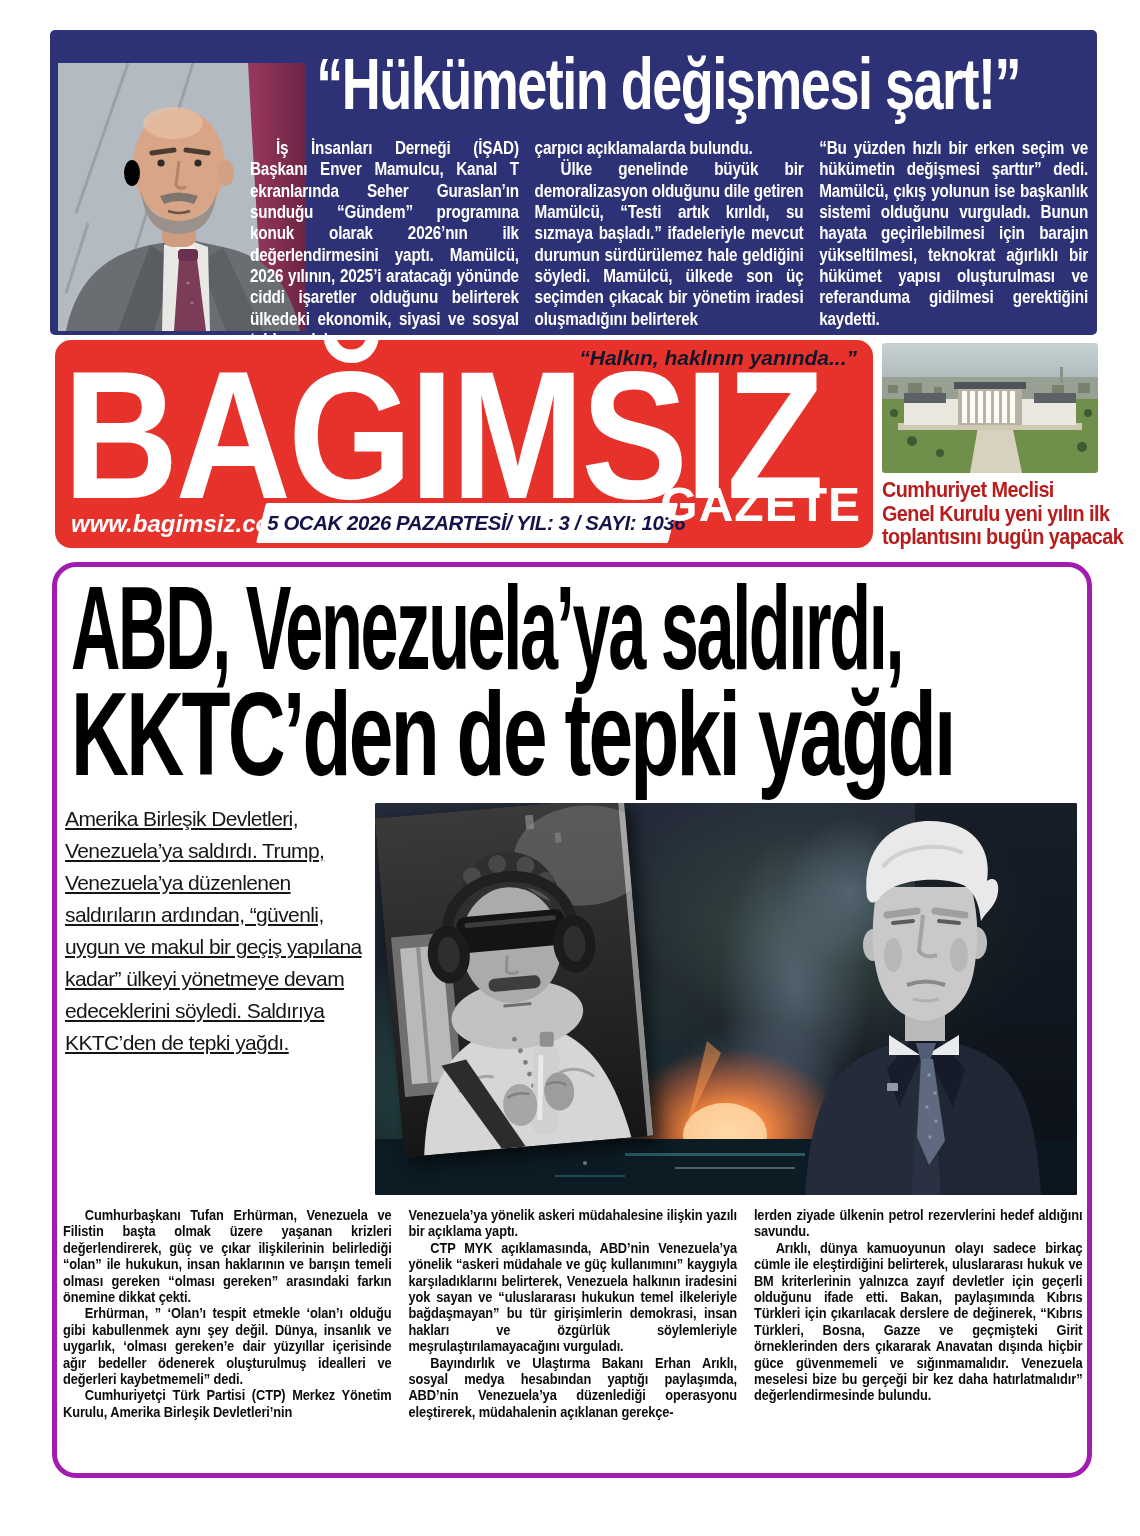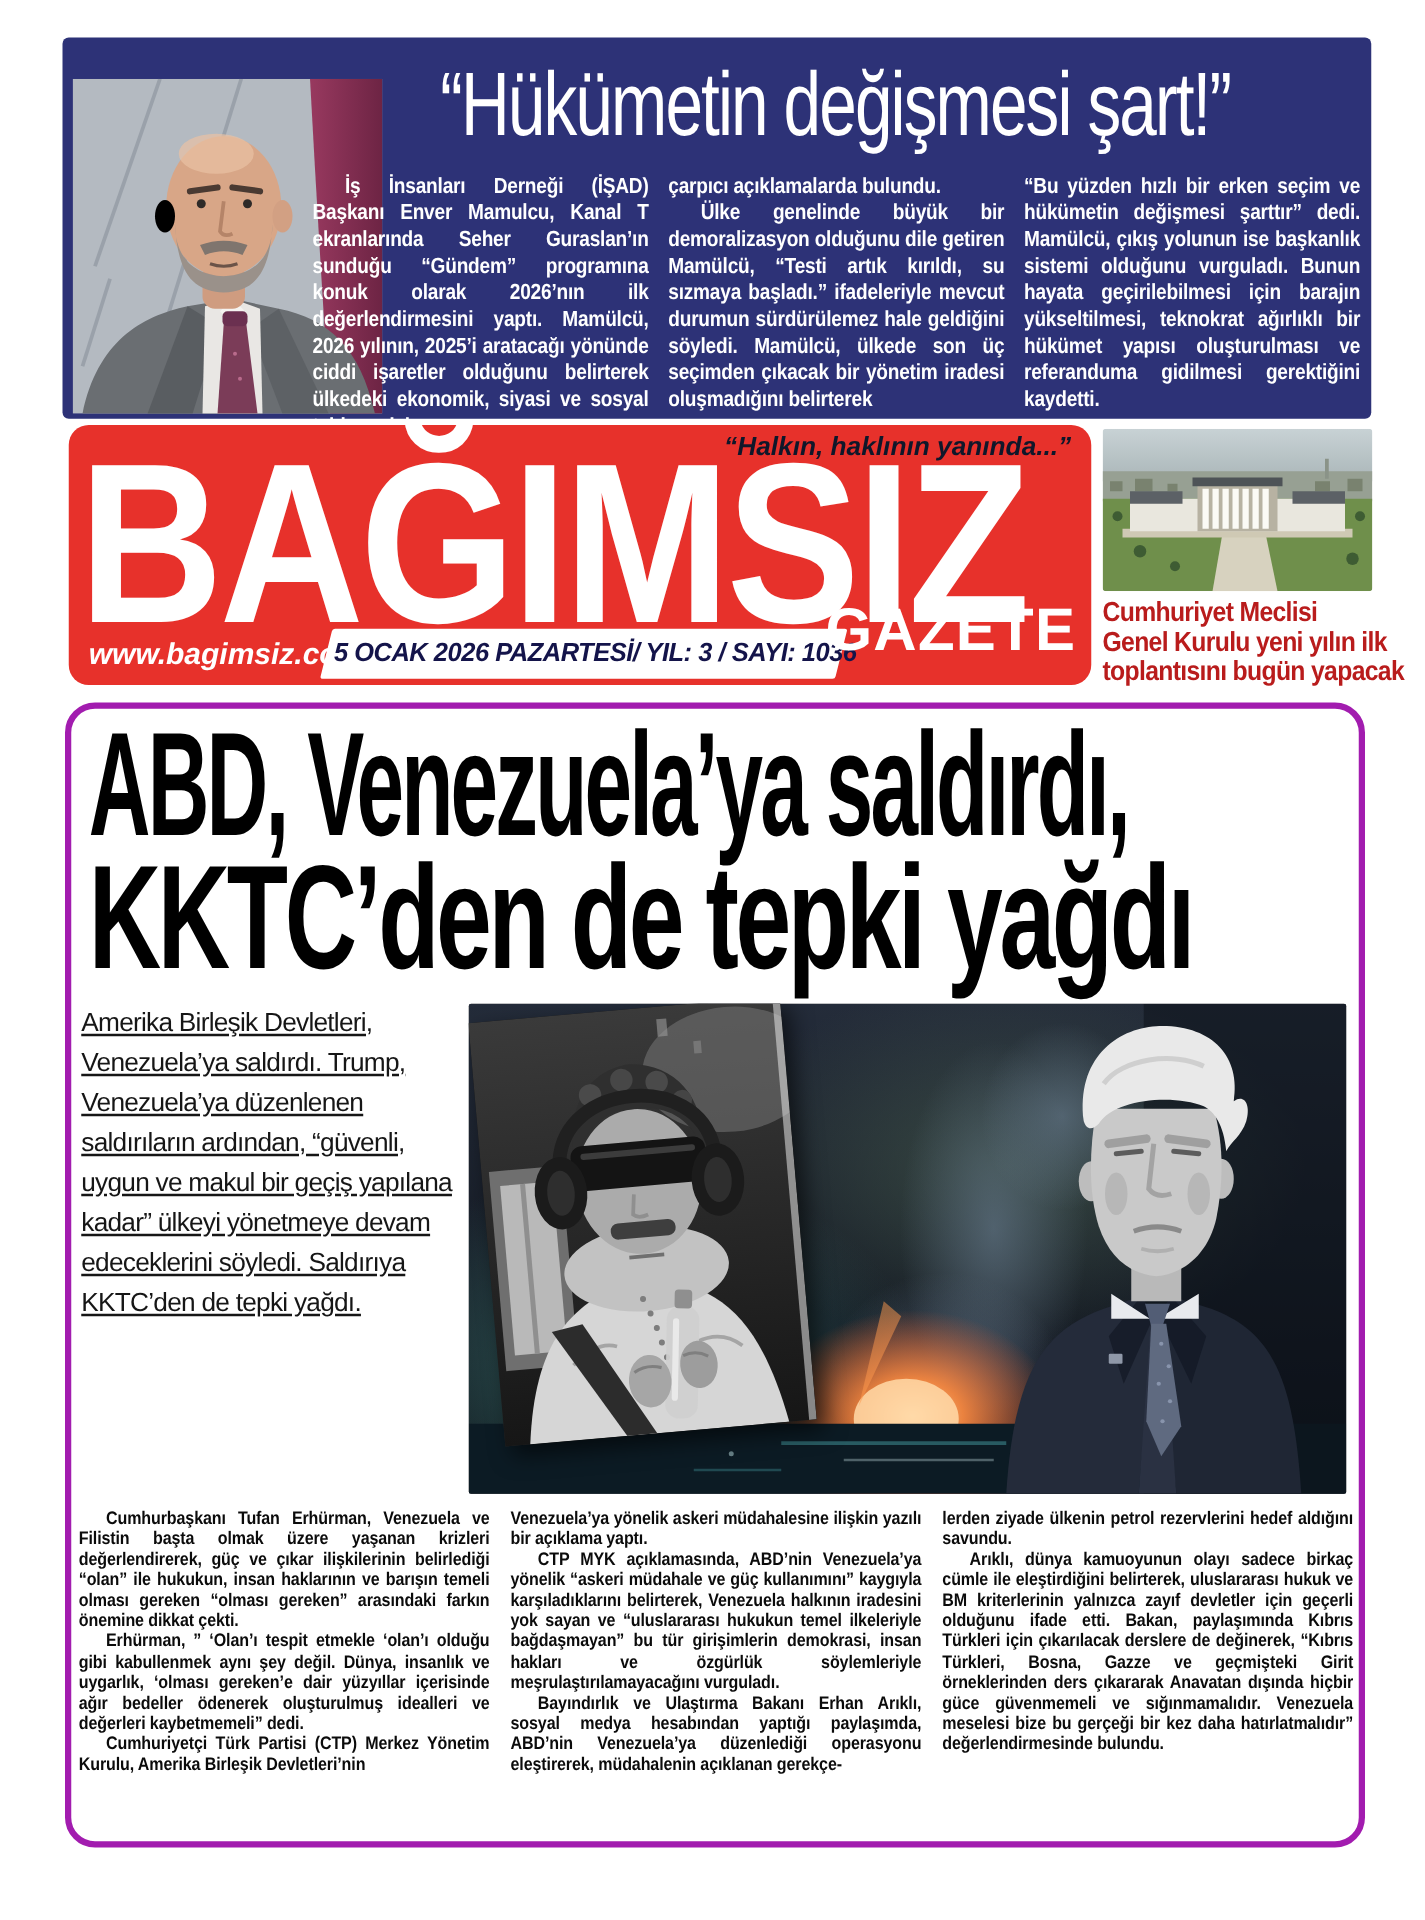--- a/index.html
+++ b/index.html
@@ -4,21 +4,21 @@
 <style>
   html,body{margin:0;padding:0;background:#ffffff;}
   .page{position:relative;width:1140px;height:1536px;background:#fff;overflow:hidden;
         font-family:"Liberation Sans",sans-serif;}
 
   
   .top-banner{position:absolute;left:50px;top:30px;width:1047px;height:305px;
               background:#2d3277;border-radius:5px;}
   .banner-photo{position:absolute;left:8px;top:33px;width:248px;height:268px;overflow:hidden;}
   .banner-headline{position:absolute;left:200px;right:10px;top:18px;display:flex;justify-content:center;
-                   color:#fff;font-weight:normal;font-size:72px;line-height:1;white-space:nowrap;}
+                   color:#fff;font-weight:bold;font-size:72px;line-height:1;white-space:nowrap;}
   .banner-headline span{display:inline-block;transform:scaleX(.75);transform-origin:center;letter-spacing:-2px;}
   .banner-cols{position:absolute;left:200px;top:108px;width:960px;display:flex;gap:18px;
                transform:scaleX(.873);transform-origin:left top;}
   .banner-col{flex:1;color:#fff;font-weight:bold;font-size:17.5px;line-height:1.22;
               text-align:justify;letter-spacing:-.2px;}
   .banner-col p{margin:0;}
   .ind{text-indent:1.7em;}
 
   
   .masthead{position:absolute;left:55px;top:340px;width:818px;height:208px;

